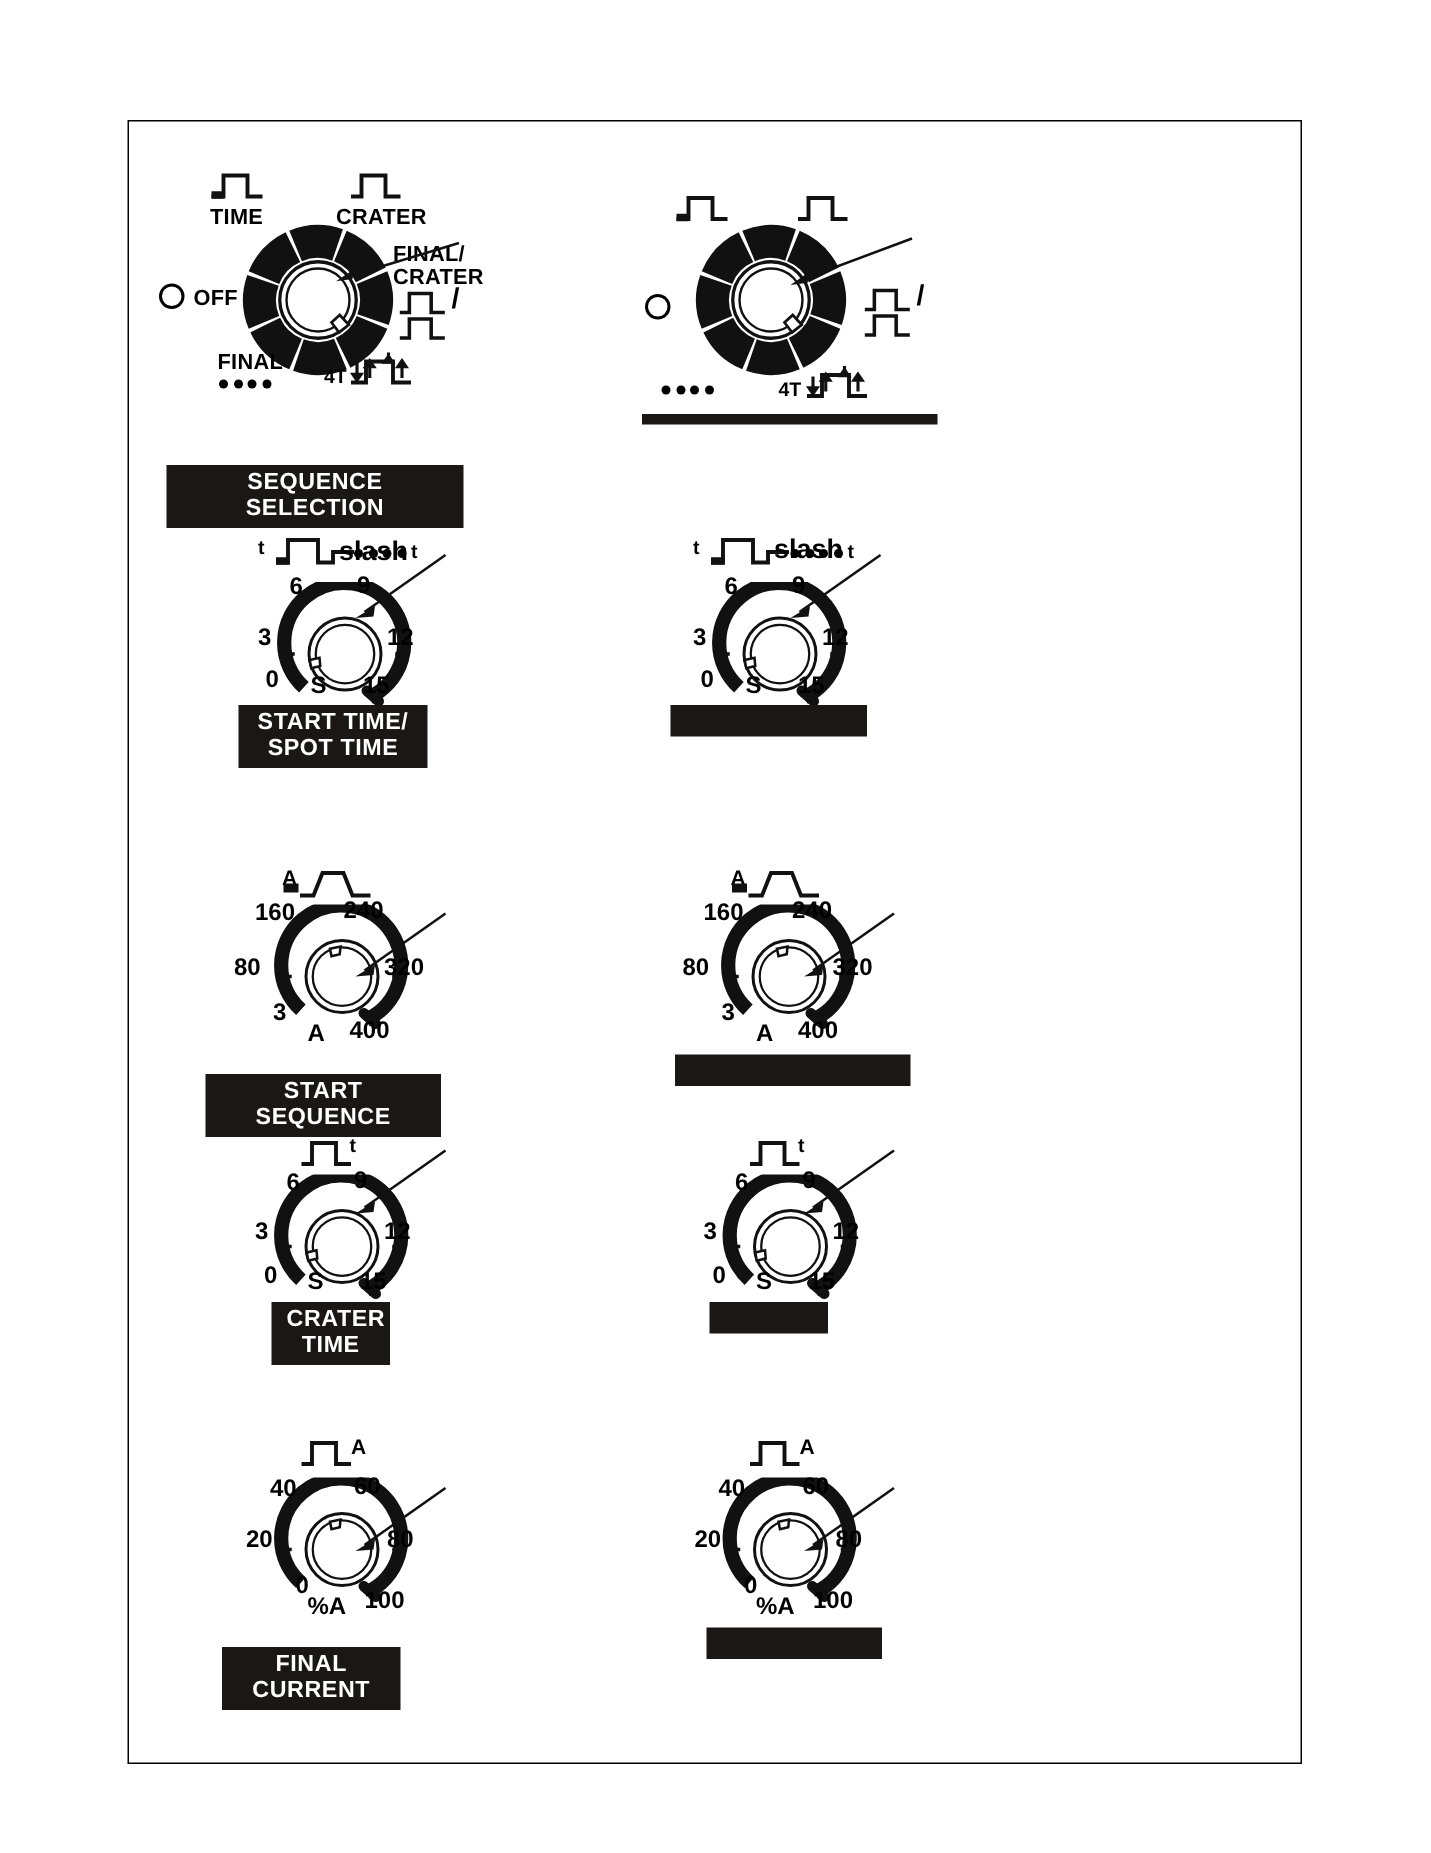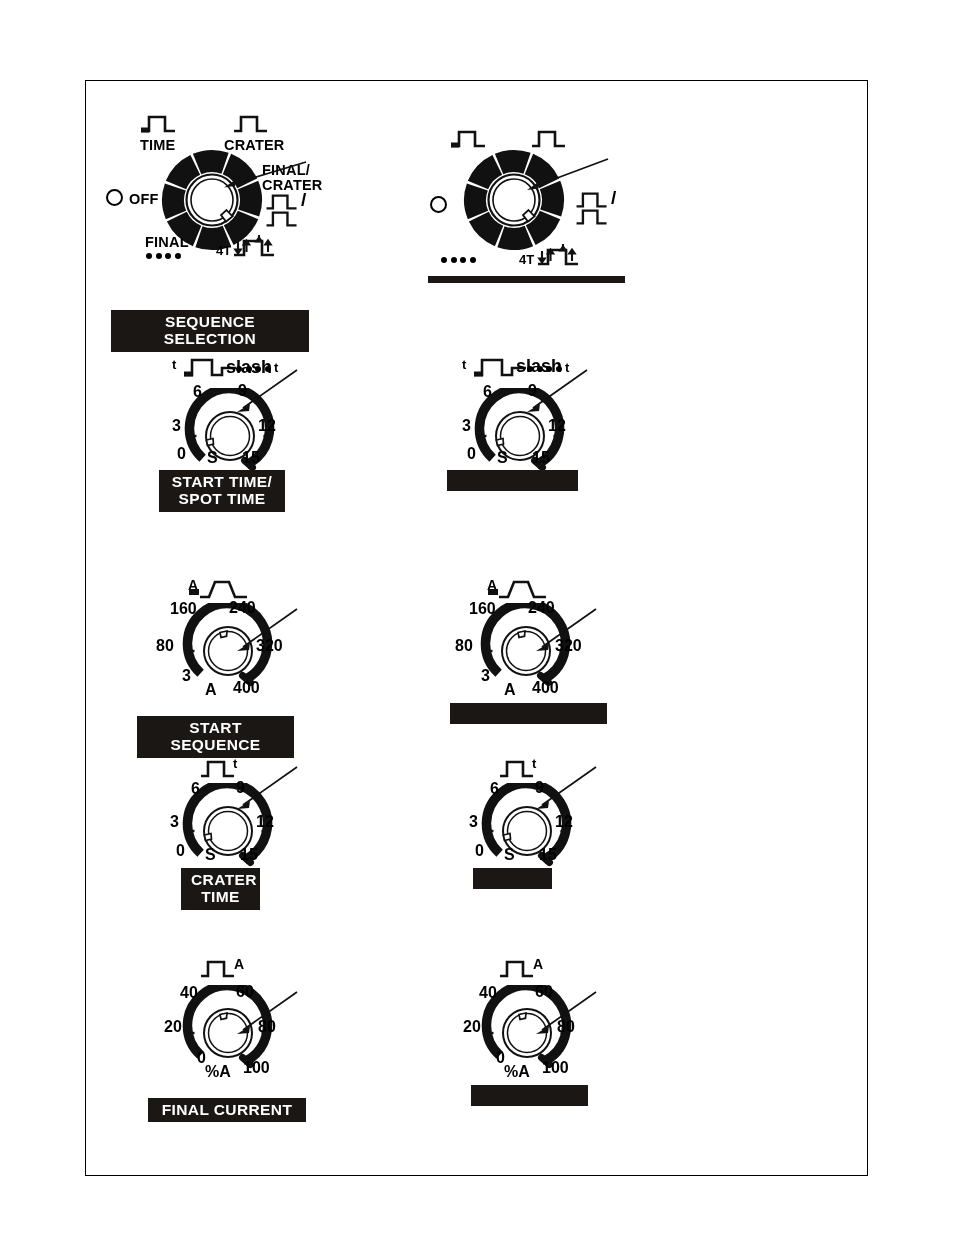--- a/index.html
+++ b/index.html
@@ -424,21 +424,21 @@
   <div class="scale-num" style="left:243px;top:1060px;">100</div>
   <div class="unit-label" style="left:205px;top:1064px;">%A</div>
 
   <div class="leader" style="left:233px;top:990px;">
     <svg width="66" height="46" viewBox="0 0 66 46">
       <line x1="64" y1="2" x2="10" y2="40" stroke="#111" stroke-width="1.7"></line>
       <path d="M4 44 L17 36 L16 43 Z" fill="#111"></path>
     </svg>
   </div>
 
-  <div class="caption-bar" style="left:148px;top:1098px;width:158px;">FINAL CURRENT</div>
+  <div class="caption-bar" style="left:148px;top:1098px;width:119px;">FINAL CURRENT</div>
 </div>
 
 <div class="ctrl" style="left:0;top:0;">
   <div class="selector-wrap" style="left:462px;top:148px;">
     <svg width="104" height="104" viewBox="0 0 104 104">
         <use href="#sym-selector"></use>
       </svg>
   </div>
 
   <div class="wave" style="left:450px;top:128px;">

